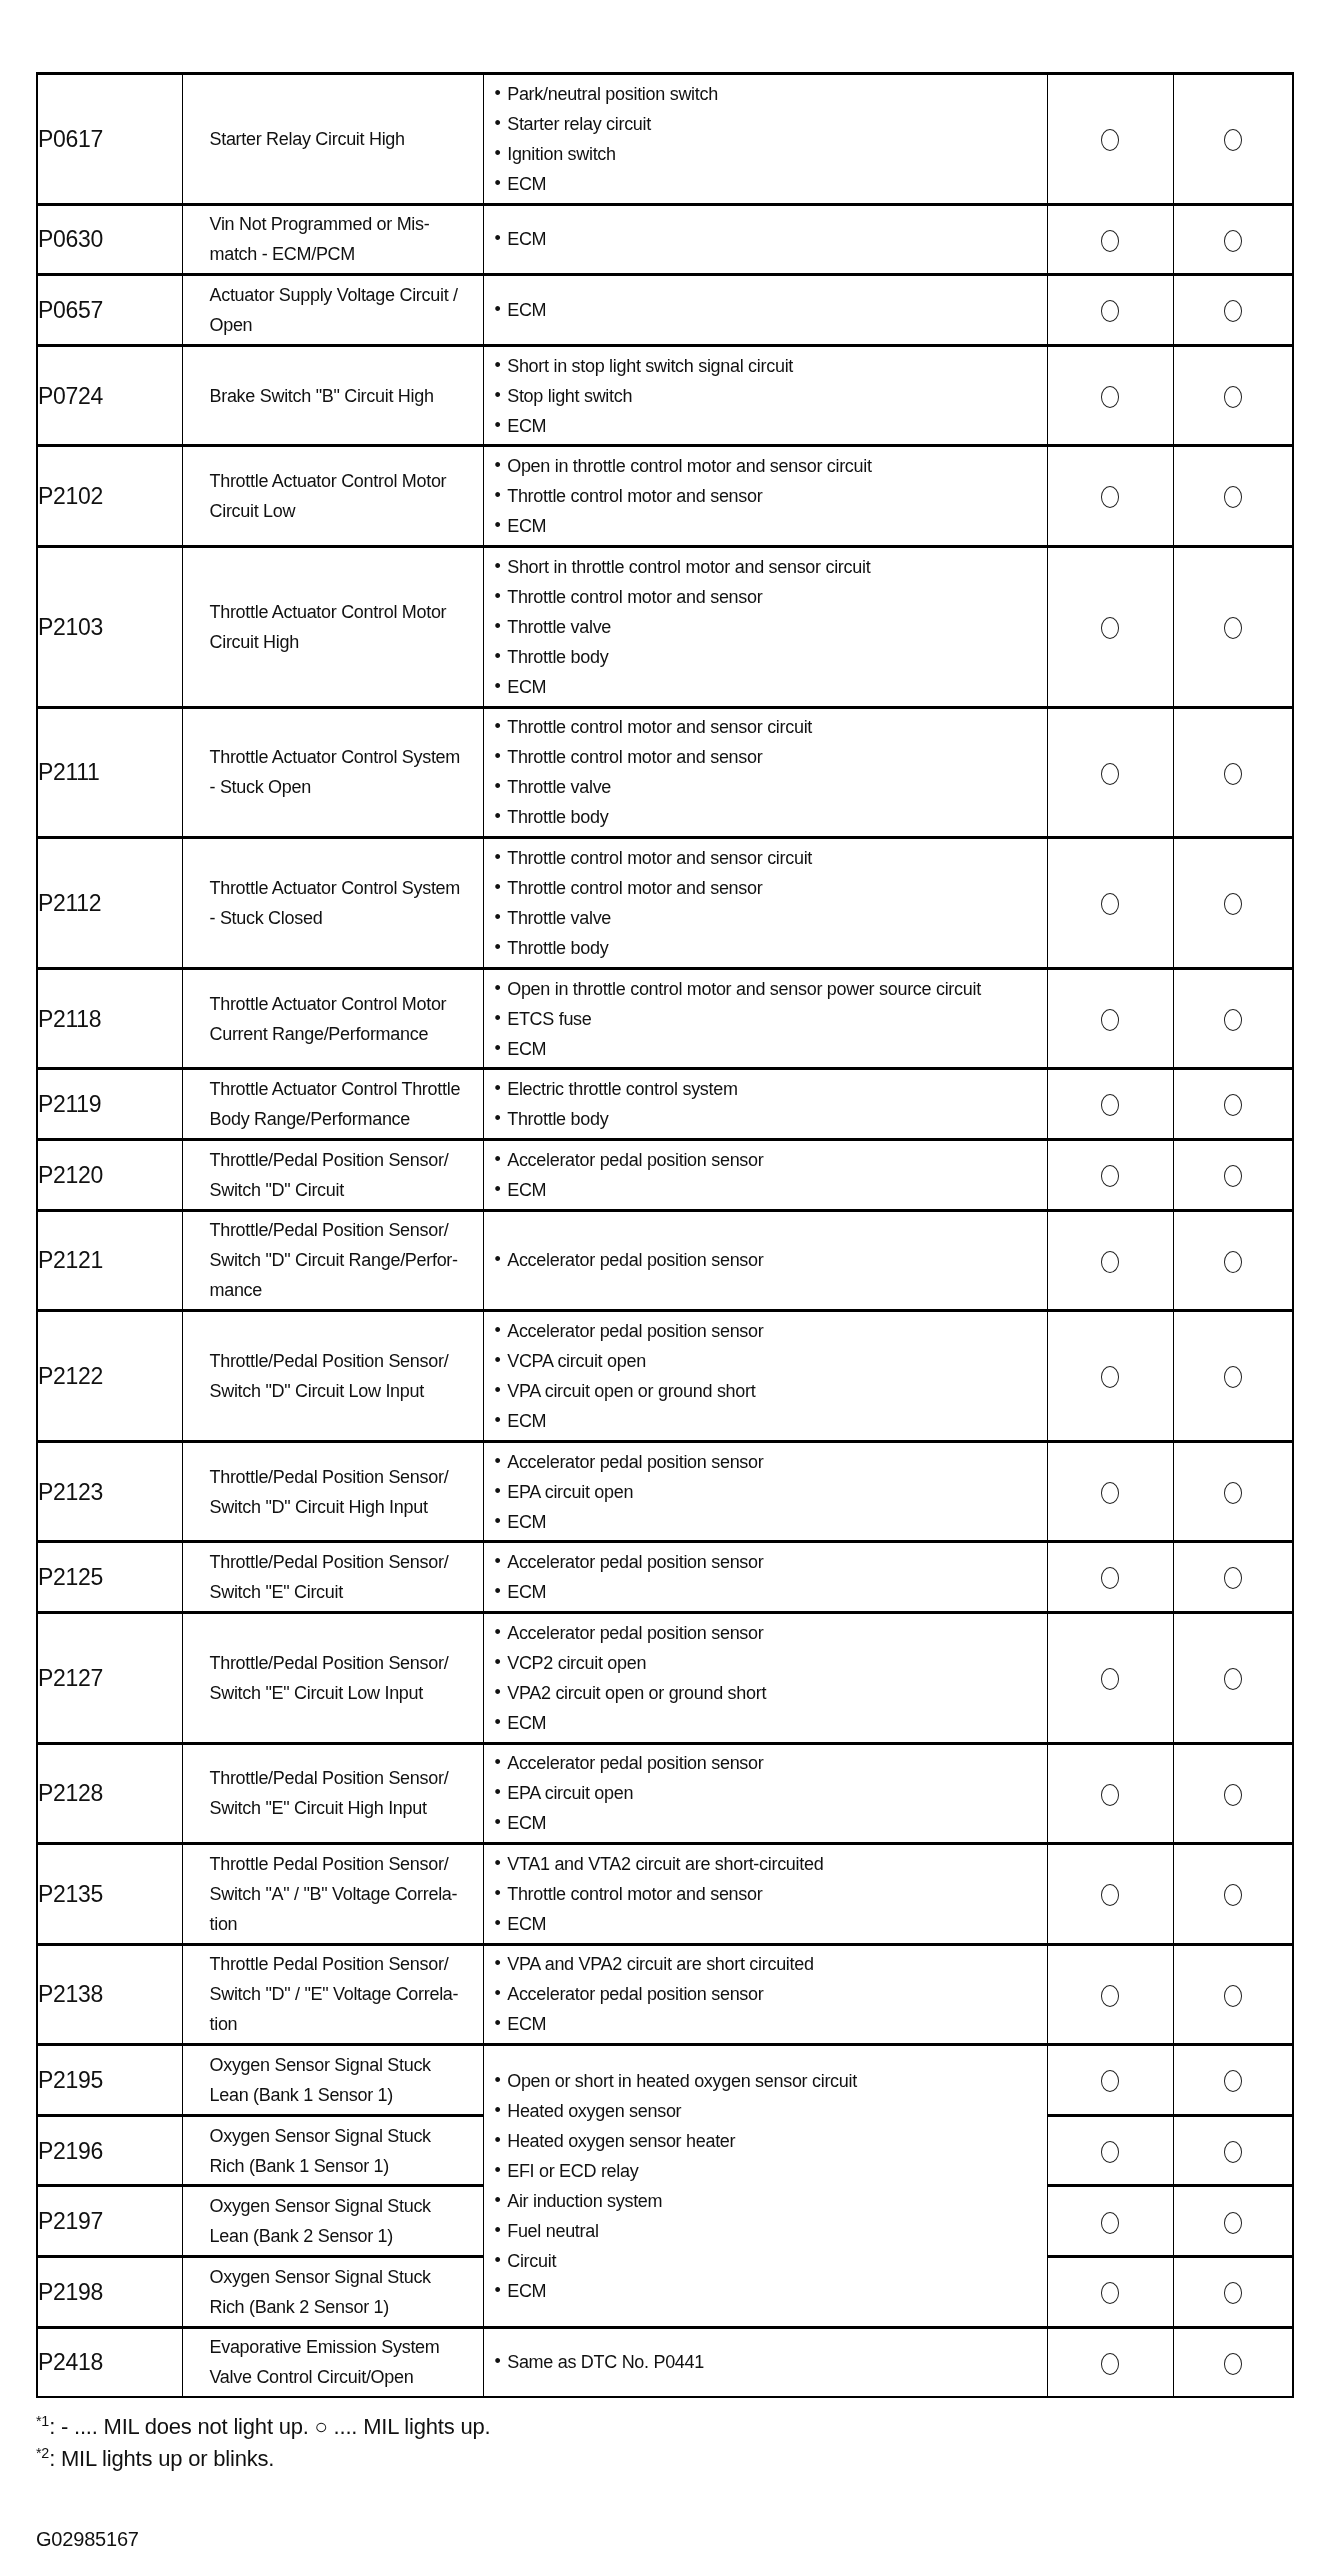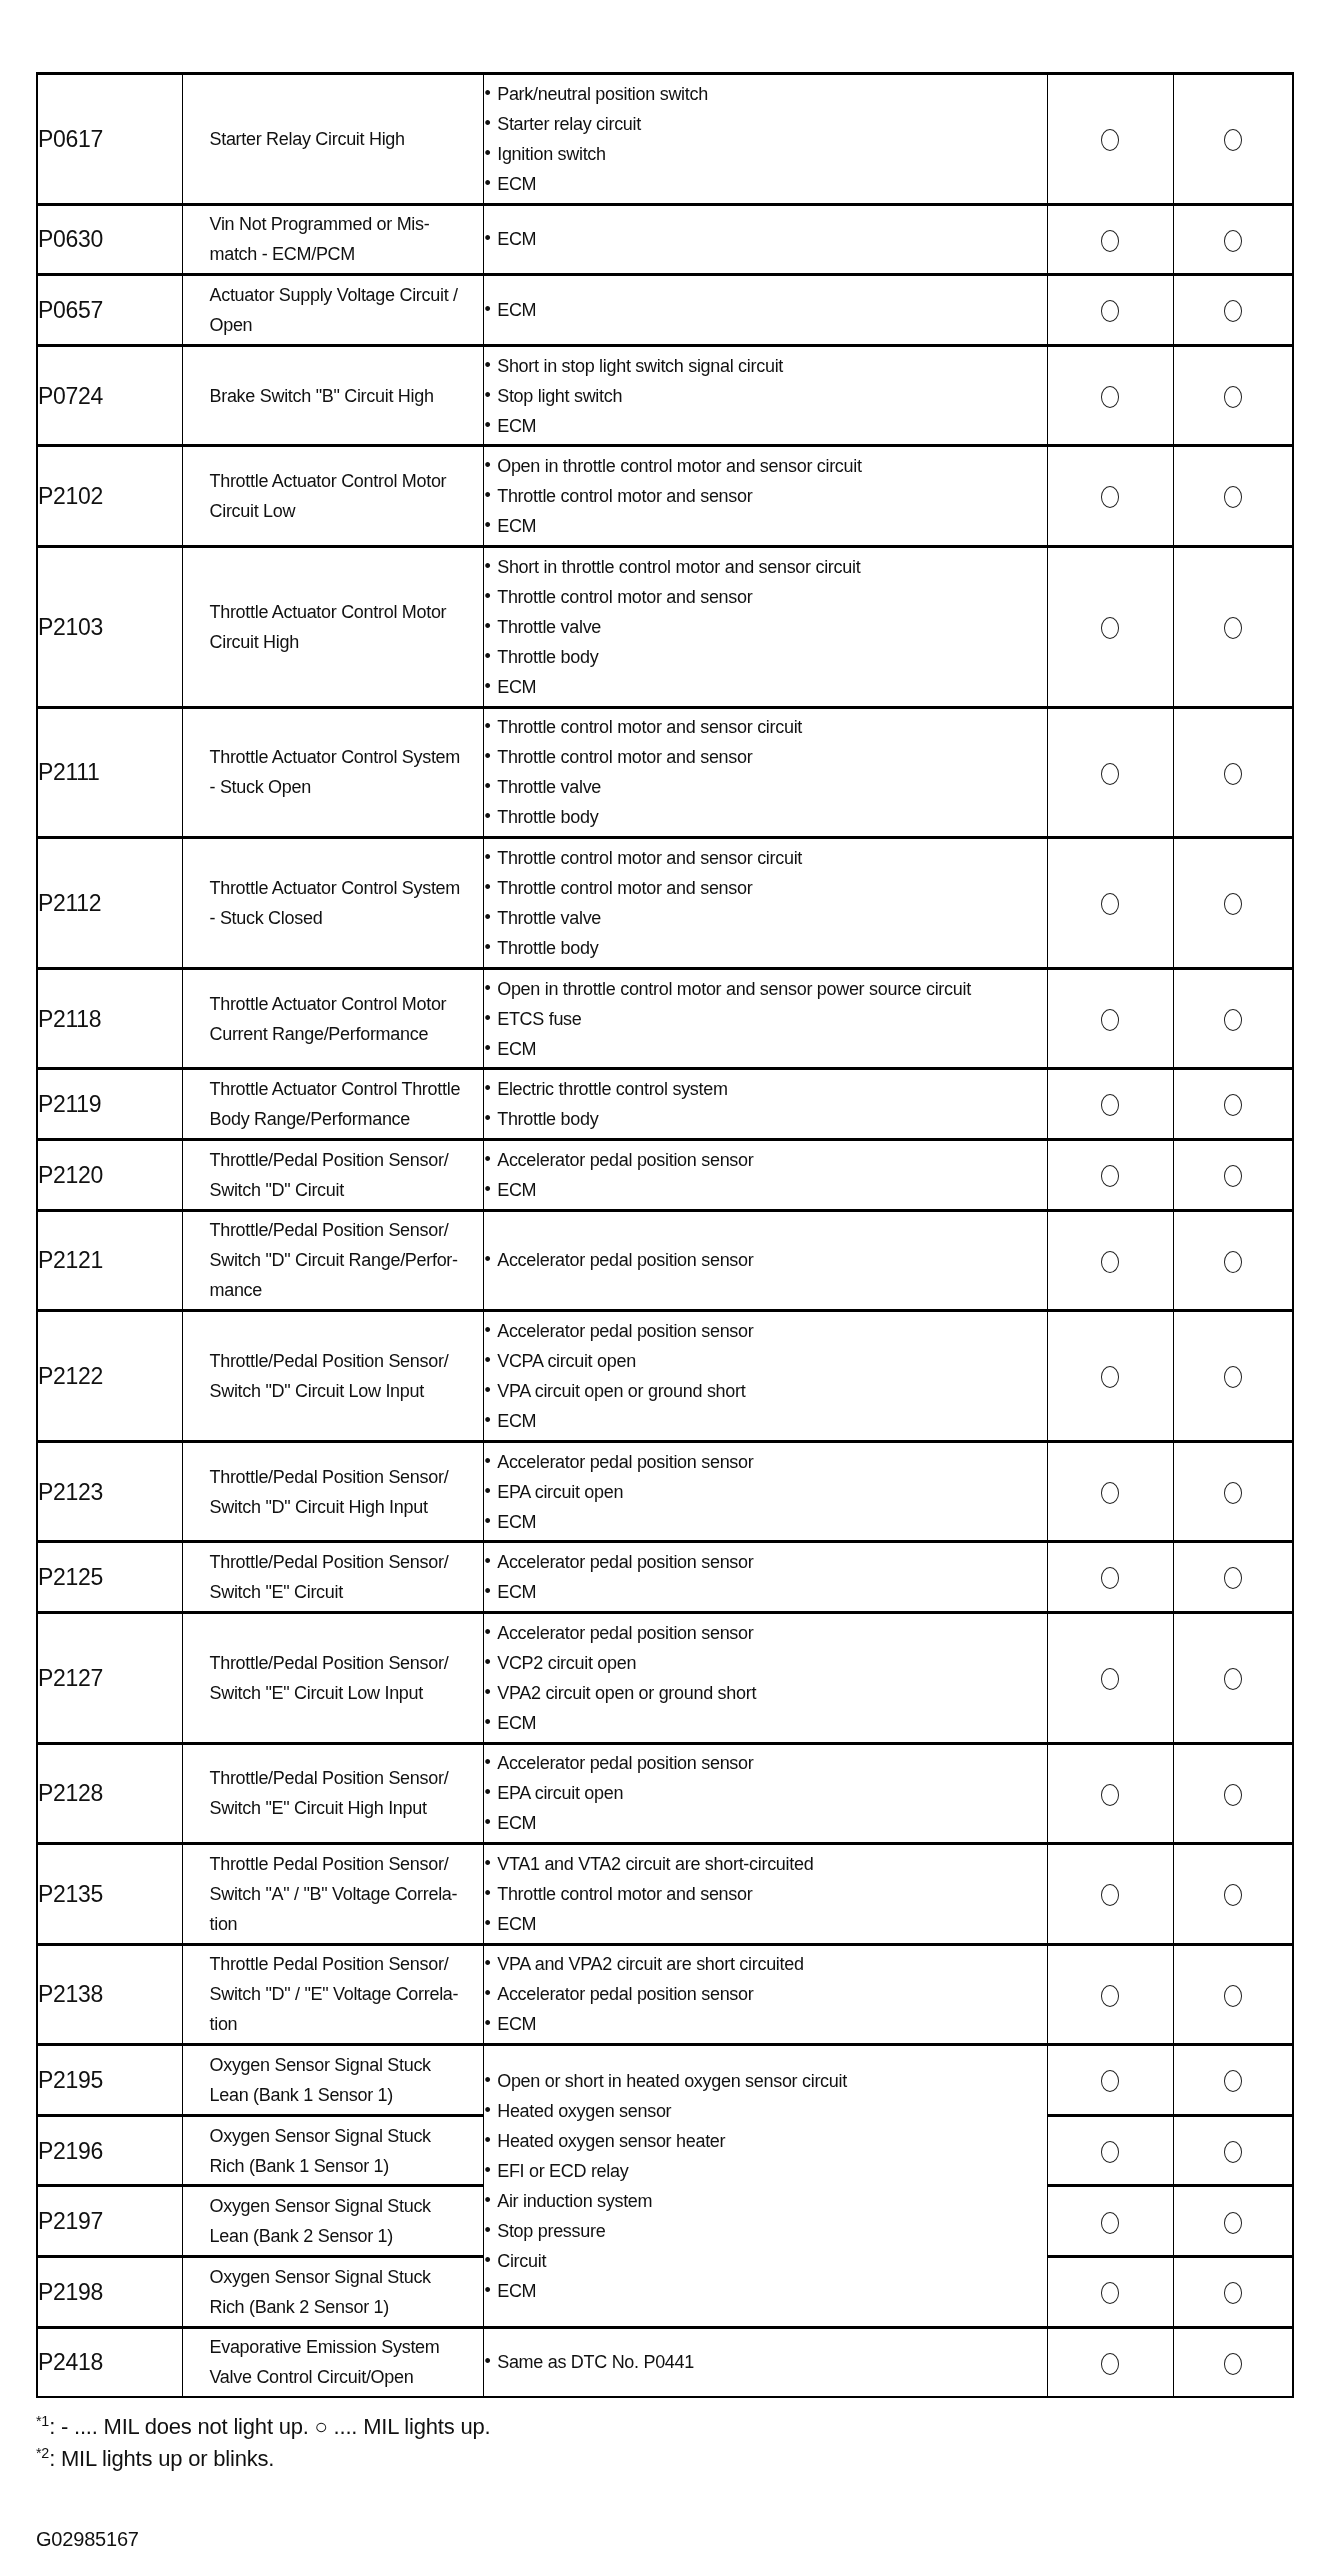--- a/index.html
+++ b/index.html
@@ -35,21 +35,21 @@
   td.code-cell {
     text-align: left;
     font-size: 23px;
   }
   td.desc-cell {
     padding-left: 27px;
     padding-right: 4.8px;
     white-space: pre-line;
   }
   td.trouble-cell {
-    padding-left: 1px;
+    padding-left: 11px;
     padding-right: 2.9px;
   }
   .t-line { white-space: nowrap; line-height: 30px; }
   .bullet { display: inline-block; margin-right: 6.7px; transform: translateY(-1px); }
   td.mil-cell { text-align: center; }
   .mil-circle {
     display: inline-block;
     width: 16.3px;
     height: 20px;
     border: 1.5px solid #222;
@@ -313,21 +313,21 @@
         <tr>
           <td class="code-cell">P2195</td>
           <td class="desc-cell">Oxygen Sensor Signal Stuck
 Lean (Bank 1 Sensor 1)</td>
           <td class="trouble-cell" rowspan="4">
             <div class="t-line"><span class="bullet">•</span><span>Open or short in heated oxygen sensor circuit</span></div>
             <div class="t-line"><span class="bullet">•</span><span>Heated oxygen sensor</span></div>
             <div class="t-line"><span class="bullet">•</span><span>Heated oxygen sensor heater</span></div>
             <div class="t-line"><span class="bullet">•</span><span>EFI or ECD relay</span></div>
             <div class="t-line"><span class="bullet">•</span><span>Air induction system</span></div>
-            <div class="t-line"><span class="bullet">•</span><span>Stop pressure</span></div>
+            <div class="t-line"><span class="bullet">•</span><span>Fuel neutral</span></div>
             <div class="t-line"><span class="bullet">•</span><span>Circuit</span></div>
             <div class="t-line"><span class="bullet">•</span><span>ECM</span></div>
           </td>
           <td class="mil-cell"><span class="mil-circle"></span></td>
           <td class="mil-cell"><span class="mil-circle"></span></td>
         </tr>
         <tr>
           <td class="code-cell">P2196</td>
           <td class="desc-cell">Oxygen Sensor Signal Stuck
 Rich (Bank 1 Sensor 1)</td>

